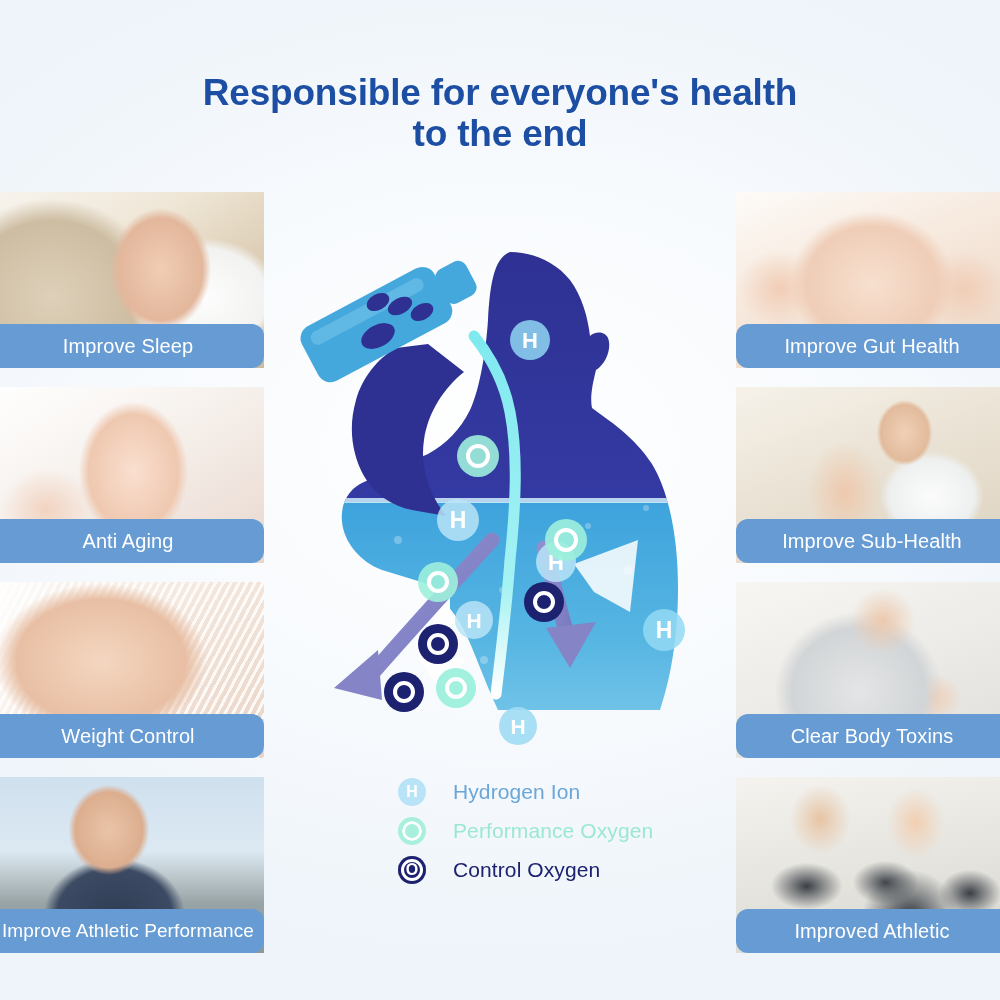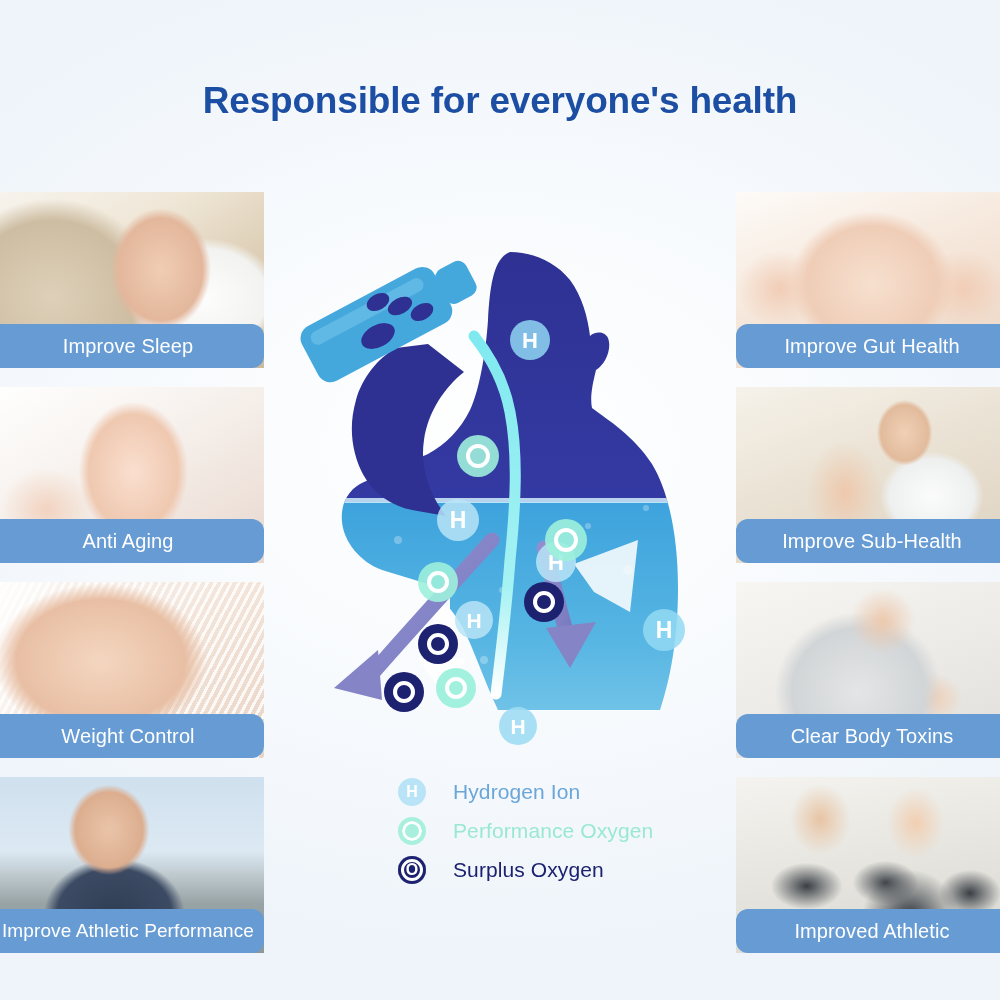--- a/index.html
+++ b/index.html
@@ -13,21 +13,21 @@
     width: 1000px; height: 1000px;
     background:
       radial-gradient(ellipse 700px 500px at 50% 45%, #ffffff 0%, #f7fafd 55%, #eef4fa 100%),
       linear-gradient(160deg, #f6f9fc 0%, #eef4fa 100%);
     overflow: hidden;
   }
 
   
   #title {
     position: absolute;
-    left: 0; top: 80px;
+    left: 0; top: 72px;
     width: 1000px;
     text-align: center;
     color: #1c4fa3;
     font-size: 37px;
     font-weight: bold;
     line-height: 1.12;
     letter-spacing: -0.2px;
     text-shadow: 0 1px 1px rgba(255,255,255,0.8);
   }
   #title .l2 { display: block; }
@@ -179,20 +179,21 @@
   .legend-text.applicable{ color: #9ae8d4; }
   .legend-text.surplus   { color: #1c2170; }
 </style>
 </head>
 <body>
 
 <div id="page">
 
   <div id="title">
     <span>Responsible for everyone's health</span>
+    <span class="l2">to the end</span>
   </div>
 
   <div class="card left" style="top:192px">
     <div class="photo ph-sleep"></div>
     <div class="label">Improve Sleep</div>
   </div>
 
   <div class="card left" style="top:387px">
     <div class="photo ph-face"></div>
     <div class="label">Anti Aging</div>
@@ -411,17 +412,17 @@
     <div class="legend-row">
       <div class="legend-dot hydrogen">H</div>
       <div class="legend-text hydrogen">Hydrogen Ion</div>
     </div>
     <div class="legend-row">
       <div class="legend-dot applicable"></div>
       <div class="legend-text applicable">Performance Oxygen</div>
     </div>
     <div class="legend-row">
       <div class="legend-dot surplus">O</div>
-      <div class="legend-text surplus">Surplus Oxygen</div>
+      <div class="legend-text surplus">Control Oxygen</div>
     </div>
   </div>
 
 </div>
 
 </body></html>

